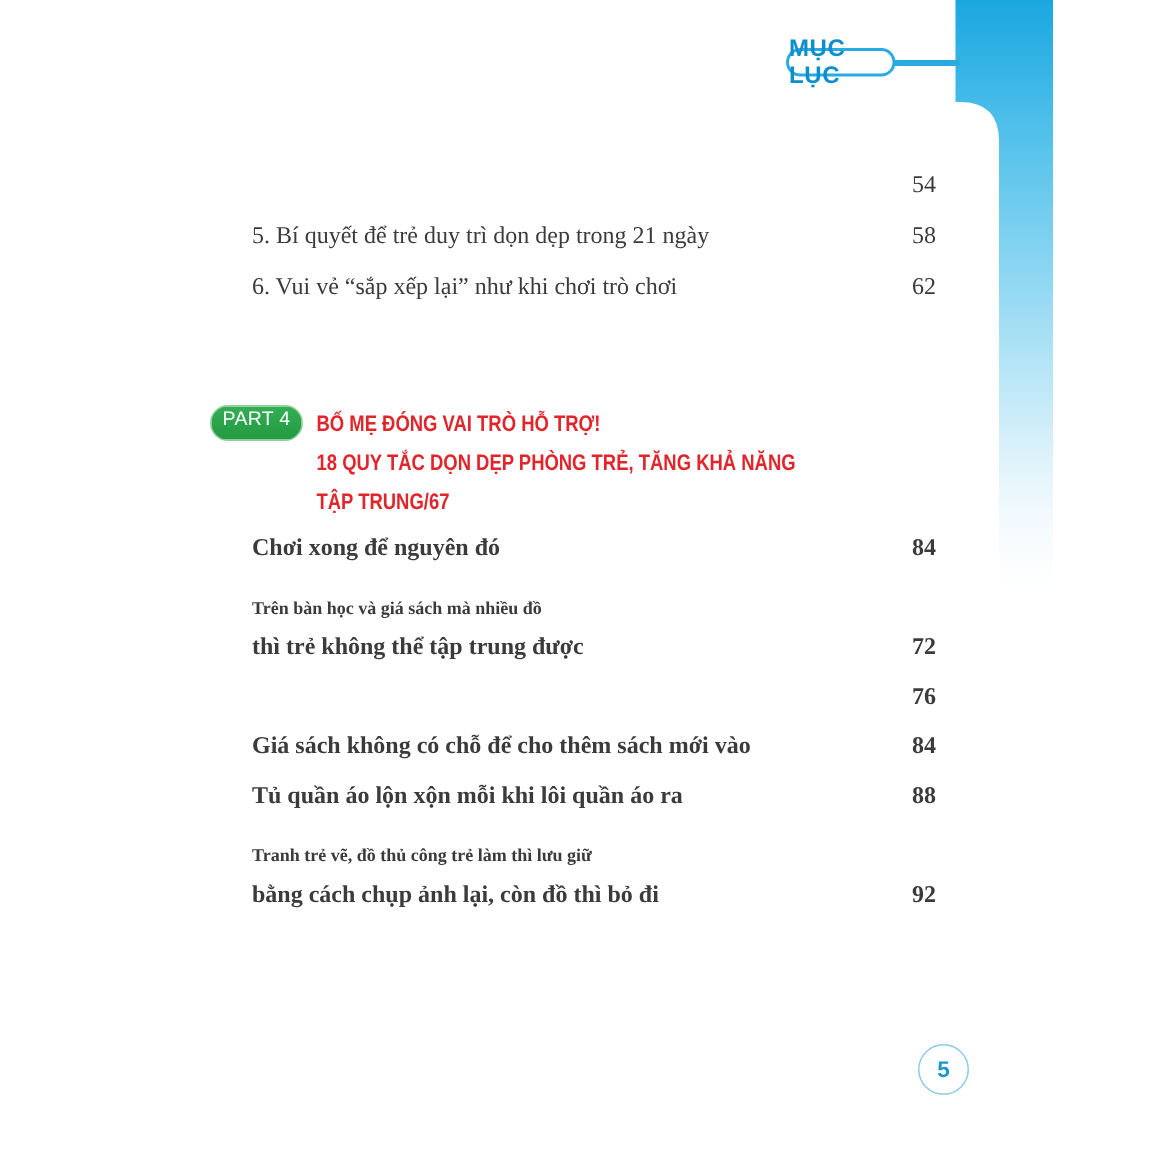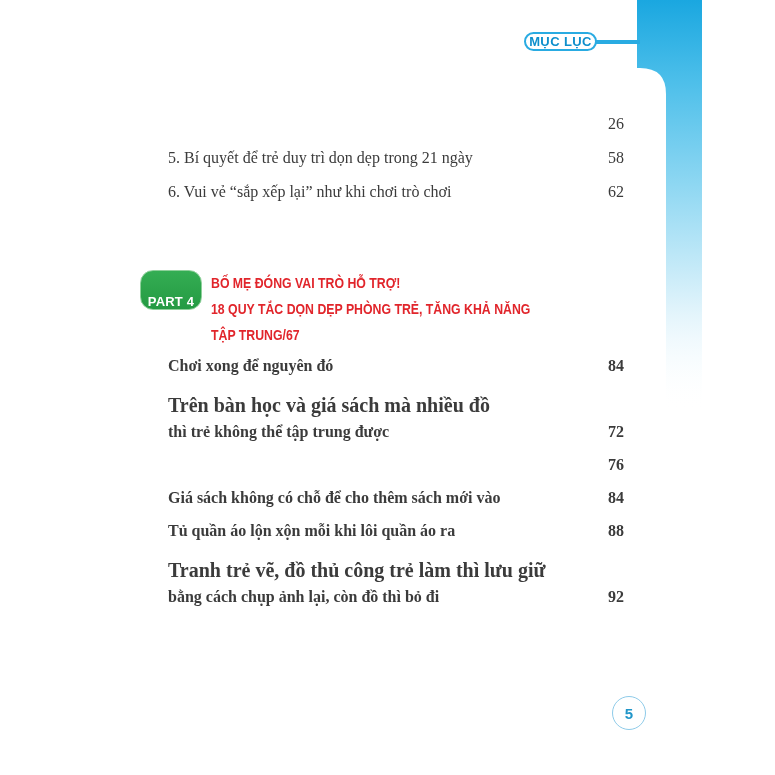--- a/index.html
+++ b/index.html
@@ -10,53 +10,53 @@
     overflow:hidden;
     font-family:"Liberation Serif","DejaVu Serif",serif;
     color:#3b3b3b;
   }
   
   .band-svg{position:absolute;top:0;left:0;pointer-events:none;}
   
   .muc-luc{
     position:absolute;left:524px;top:32px;width:73px;height:19px;
     background:#ffffff;border:2px solid #29abe2;border-radius:12px;
-    display:flex;align-items:center;justify-content:center;
+    display:flex;align-items:center;
     font-family:"Liberation Sans","DejaVu Sans",sans-serif;
-    font-weight:bold;font-size:13px;letter-spacing:.4px;color:#0e8fcc;
+    font-weight:bold;font-size:16px;letter-spacing:.4px;color:#0e8fcc;
     box-sizing:border-box;z-index:3;
   }
   .muc-luc-connector{
     position:absolute;left:595px;top:40px;width:45px;height:4px;
     background:#29abe2;z-index:2;
   }
   
   .toc1{position:absolute;left:168px;top:112px;width:456px;}
   .toc2{position:absolute;left:168px;top:355px;width:456px;font-weight:bold;}
   .row{display:flex;align-items:flex-end;line-height:23px;margin-bottom:11px;
        font-size:16px;white-space:nowrap;}
   .toc2 .row{line-height:22px;}
   .row2{margin-bottom:11px;}
-  .row2 .l1{line-height:22px;font-size:20px;white-space:nowrap;margin-bottom:5px;margin-top:17px;}
+  .row2 .l1{line-height:22px;font-size:12px;white-space:nowrap;margin-bottom:5px;margin-top:17px;}
   .row2 .row{margin-bottom:0;}
   .leader{
     flex:1;min-width:18px;height:18px;margin:0 3px 0 5px;
     background-image:radial-gradient(circle,#3b3b3b 1.15px,transparent 1.45px);
     background-size:7.5px 18px;background-position:0 11px;background-repeat:repeat-x;
   }
   .pg{font-size:16px;}
   
   .part-header{position:absolute;left:140px;top:270px;display:flex;align-items:flex-start;}
   .part-badge{
-    width:62px;height:40px;border-radius:13px;flex:0 0 auto;
+    width:62px;height:24px;border-radius:13px;flex:0 0 auto;
     background:linear-gradient(#34ad53,#249a43);
     border:1px solid #8ed09a;box-sizing:border-box;
-    display:flex;align-items:flex-end;justify-content:center;
+    display:flex;align-items:flex-start;justify-content:center;
     color:#ffffff;font-family:"Liberation Sans","DejaVu Sans",sans-serif;
-    font-weight:bold;font-size:13px;letter-spacing:.2px;
+    font-weight:normal;font-size:13px;letter-spacing:.2px;
   }
   .part-title{margin-left:9px;color:#e1252b;
     font-family:"Liberation Sans","DejaVu Sans",sans-serif;
     font-weight:bold;font-size:15px;line-height:26px;white-space:nowrap;}
   .part-title div{transform:scaleX(0.82);transform-origin:left center;}
   
   .page-circle{
     position:absolute;left:612px;top:696px;width:34px;height:34px;
     border:1.5px solid #8ecbe9;border-radius:50%;box-sizing:border-box;
     display:flex;align-items:center;justify-content:center;
@@ -83,21 +83,21 @@
   </svg>
 
   <div class="muc-luc-connector"></div>
   <div class="muc-luc">
     <span>MỤC LỤC</span>
   </div>
 
   <div class="toc1">
     <div class="row">
       <span class="leader"></span>
-      <span class="pg">26</span>
+      <span class="pg">54</span>
     </div>
     <div class="row">
       <span>5. Bí quyết để trẻ duy trì dọn dẹp trong 21 ngày</span>
       <span class="leader"></span>
       <span class="pg">58</span>
     </div>
     <div class="row">
       <span>6. Vui vẻ “sắp xếp lại” như khi chơi trò chơi</span>
       <span class="leader"></span>
       <span class="pg">62</span>

